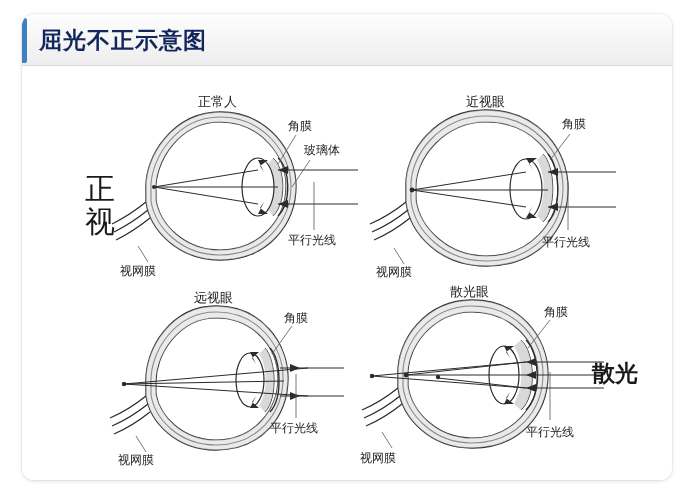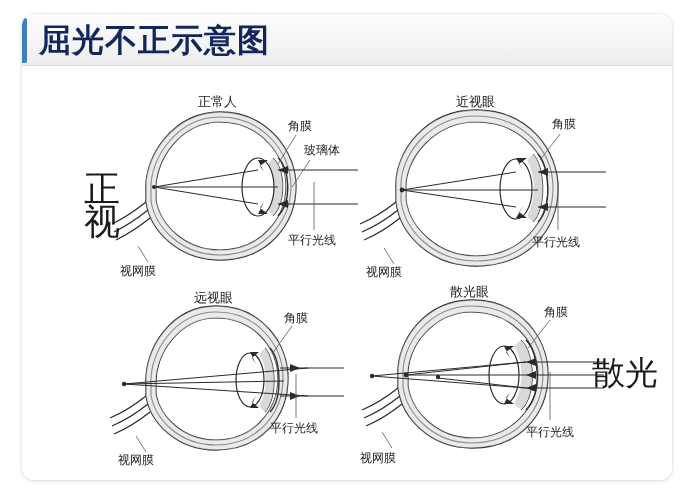--- a/index.html
+++ b/index.html
@@ -45,21 +45,21 @@
     width: 5px;
     height: 45px;
     background: #3d7fc1;
     border-radius: 0 2px 2px 0;
   }
   .page-title {
     position: absolute;
     left: 17px;
     top: 6px;
     font-family: "DejaVu Sans", "Liberation Sans", sans-serif;
-    font-size: 32px;
+    font-size: 23px;
     font-weight: bold;
     color: #12265c;
     letter-spacing: 1px;
     line-height: 40px;
     white-space: nowrap;
   }
   .card-body {
     position: absolute;
     left: 0;
     top: 52px;
@@ -69,33 +69,34 @@
   }
   .panel {
     position: absolute;
   }
   .diagram-svg {
     display: block;
   }
   .side-label {
     position: absolute;
     font-family: "DejaVu Serif", "Liberation Serif", serif;
-    font-size: 36px;
+    font-size: 30px;
     color: #1a1a1a;
     line-height: 33px;
     letter-spacing: 0px;
   }
   .side-label.stacked {
     width: 32px;
     word-break: break-all;
     text-align: center;
   }
   .side-label.wide {
-    font-size: 33px;
+    font-size: 23px;
     white-space: nowrap;
+    font-weight: bold;
   }
 </style>
 </head>
 <body>
 
 <div id="root">
 
   <div class="card">
 
     <div class="card-header">
@@ -160,21 +161,21 @@
           <text x="206" y="40" font-family="'DejaVu Sans','Liberation Sans',sans-serif" font-size="12" fill="#1a1a1a">角膜</text>
           <text x="222" y="64" font-family="'DejaVu Sans','Liberation Sans',sans-serif" font-size="12" fill="#1a1a1a">玻璃体</text>
           <text x="206" y="154" font-family="'DejaVu Sans','Liberation Sans',sans-serif" font-size="12" fill="#1a1a1a">平行光线</text>
           <text x="38" y="185" font-family="'DejaVu Sans','Liberation Sans',sans-serif" font-size="12" fill="#1a1a1a">视网膜</text>
           <line x1="66" y1="172" x2="56" y2="156" stroke="#555" stroke-width="0.8"></line>
         </svg>
       </div>
 
       <div class="side-label stacked" style="left:62px; top:106px;">正视</div>
 
-      <div class="panel" style="left:334px; top:24px; width:280px; height:190px;">
+      <div class="panel" style="left:344px; top:24px; width:280px; height:190px;">
         <svg class="diagram-svg" width="280" height="190" viewBox="0 0 280 190">
           <g fill="none" stroke="#2b2b2b" stroke-width="1.3">
             <path d="M120 20 C172 20 202 60 202 98 C202 140 172 176 120 176
                      C74 176 44 144 40 112 L40 98 C38 62 70 20 120 20 Z"></path>
             <path d="M120 26 C168 26 197 62 197 98 C197 137 168 171 120 171
                      C78 171 49 141 45 111 L45 99 C43 65 74 26 120 26 Z" stroke-width="1.1"></path>
             <path d="M120 32 C164 32 192 64 192 98 C192 133 164 166 120 166
                      C82 166 54 138 50 110 L50 100 C48 68 79 32 120 32 Z" stroke-width="1.1"></path>
             <path d="M120 20 C172 20 202 60 202 98 C202 140 172 176 120 176
                      C74 176 44 144 40 112 L40 98 C38 62 70 20 120 20 Z

